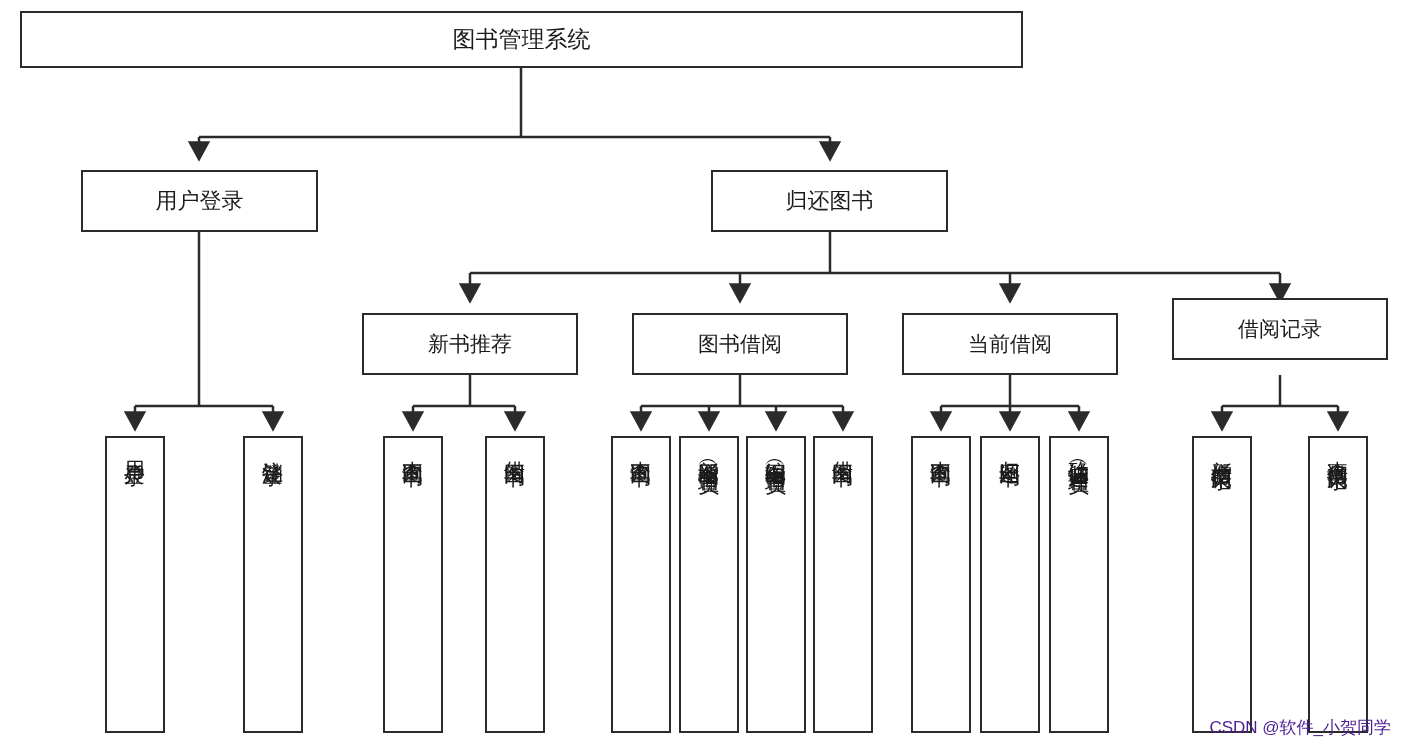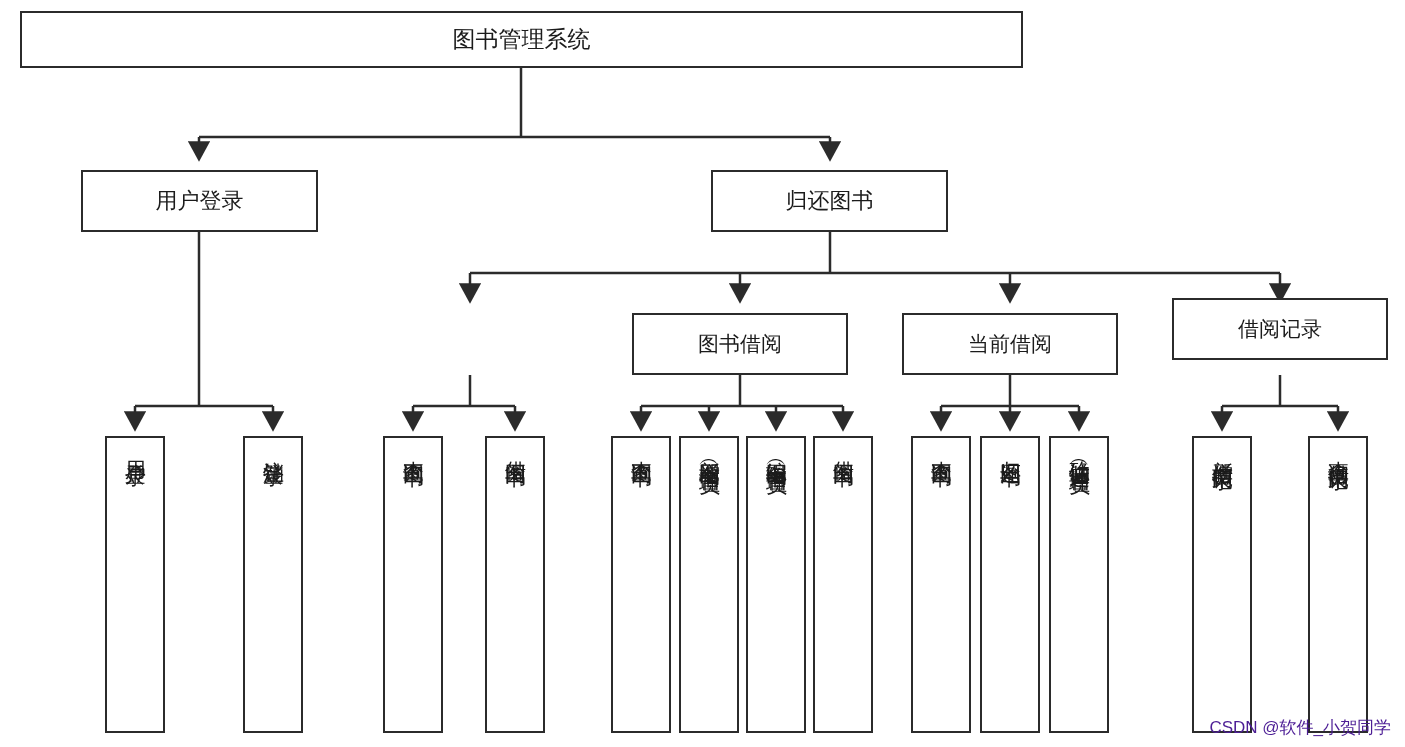--- a/index.html
+++ b/index.html
@@ -33,21 +33,20 @@
     display: flex;
     align-items: center;
     justify-content: center;
     color: #1b1b1b;
   }
   .node .label {
     display: block;
     text-align: left;
     line-height: 1.18;
     white-space: nowrap;
-    font-family: Liberation Serif, serif;
   }
   .node-root .label   { font-size: 23px; }
   .node-l1 .label     { font-size: 22px; }
   .node-l2 .label     { font-size: 21px; }
   .node-leaf {
     align-items: flex-start;
     justify-content: center;
     padding-top: 6px;
   }
   .node-leaf .label {
@@ -127,20 +126,23 @@
     <span class="label">图书管理系统</span>
   </div>
 
   <div class="node node-l1" style="left:81px; top:170px; width:237px; height:62px;">
     <span class="label">用户登录</span>
   </div>
   <div class="node node-l1" style="left:711px; top:170px; width:237px; height:62px;">
     <span class="label">归还图书</span>
   </div>
 
+  <div class="node node-l2" style="left:362px; top:313px; width:216px; height:62px;">
+    <span class="label">新书推荐</span>
+  </div>
   <div class="node node-l2" style="left:902px; top:313px; width:216px; height:62px;">
     <span class="label">当前借阅</span>
   </div>
   <div class="node node-l2" style="left:632px; top:313px; width:216px; height:62px;">
     <span class="label">图书借阅</span>
   </div>
   <div class="node node-l2" style="left:1172px; top:298px; width:216px; height:62px;">
     <span class="label">借阅记录</span>
   </div>
 

